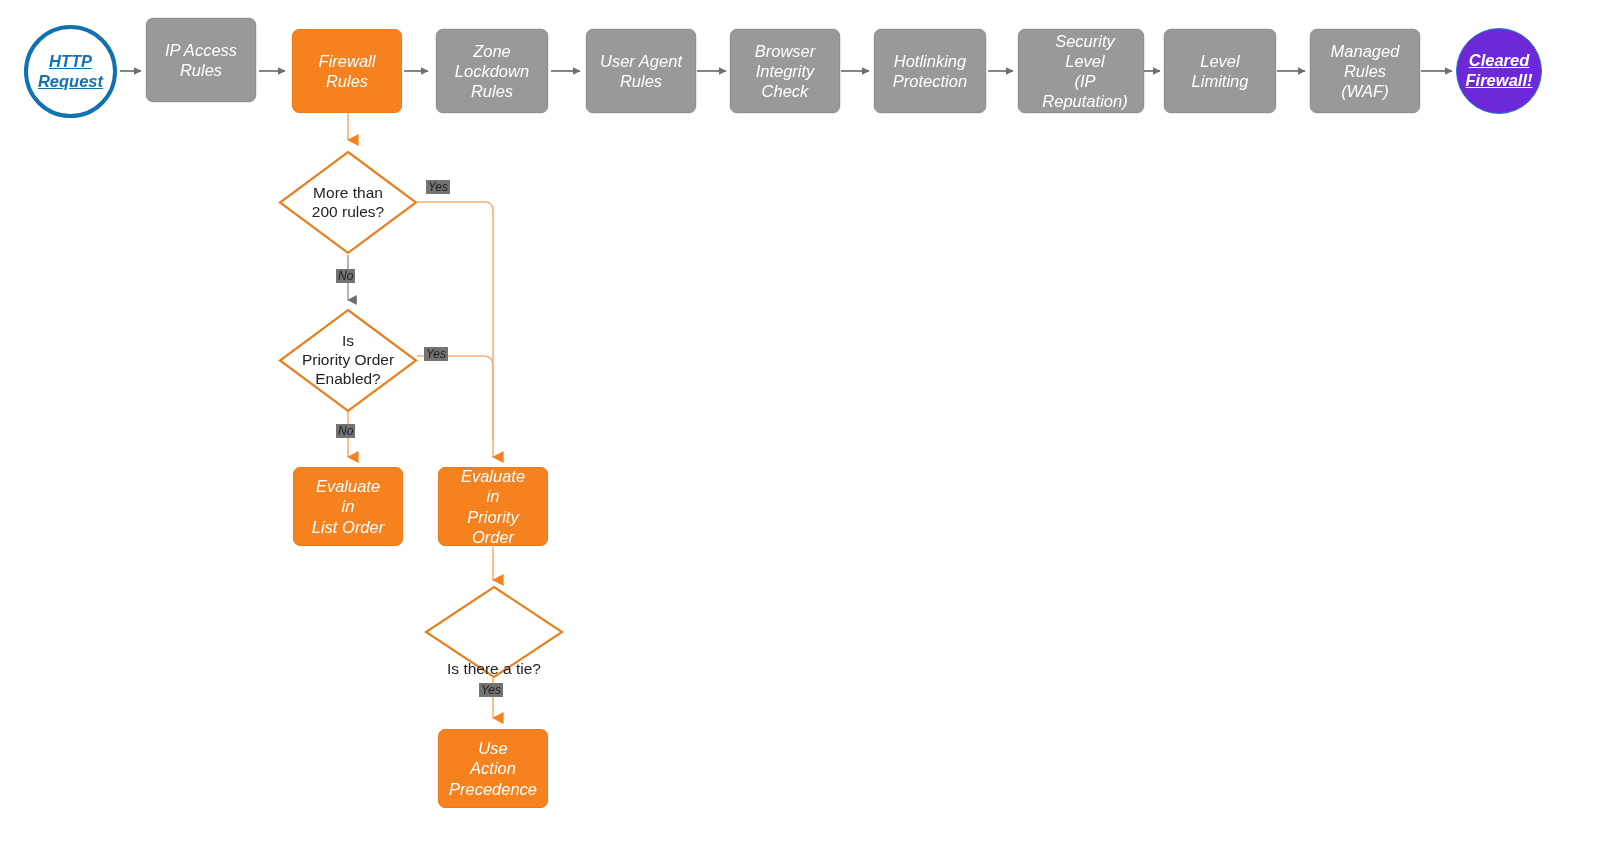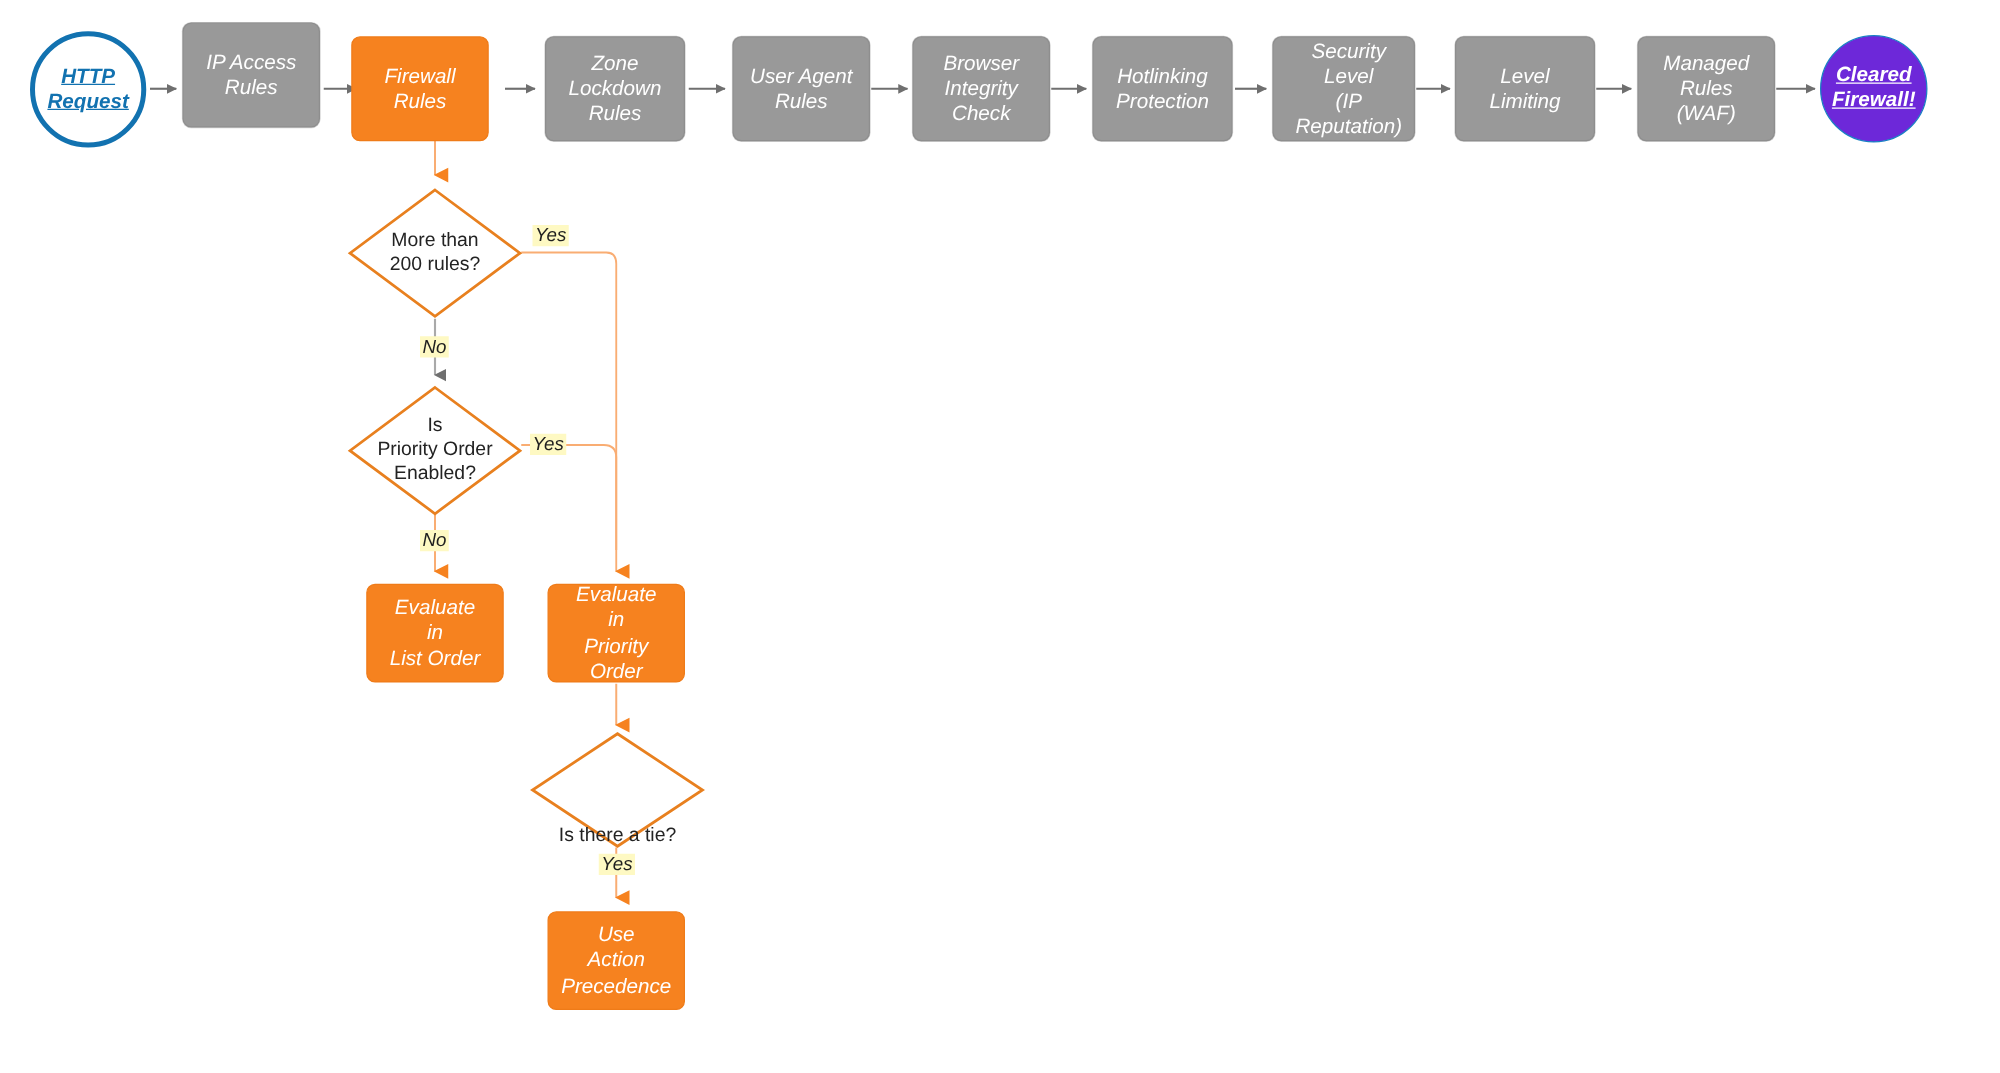--- a/index.html
+++ b/index.html
@@ -89,24 +89,24 @@
   }
   .node-diamond .dia-label {
     position: relative;
     z-index: 2;
     white-space: pre-line;
   }
 
   
   .edge-label {
     position: absolute;
-    font-size: 15px;
+    font-size: 12px;
     font-style: italic;
     color: #1f1f1f;
-    background: #fef9c3;
+    background: #737373;
     padding: 0 2px;
     white-space: nowrap;
   }
 </style>
 </head>
 <body>
 
 <div id="canvas">
 
   <svg class="edges" viewBox="0 0 1600 858">
@@ -167,21 +167,21 @@
   <div class="node node-terminator hollow" style="left:24px; top:25px; width:93px; height:93px;">
     <span>HTTP
 Request</span>
   </div>
 
   <div class="node node-box gray" style="left:146px; top:18px; width:110px; height:84px;">
     <span>IP Access
 Rules</span>
   </div>
 
-  <div class="node node-box orange" style="left:281px; top:29px; width:110px; height:84px;">
+  <div class="node node-box orange" style="left:292px; top:29px; width:110px; height:84px;">
     <span>Firewall
 Rules</span>
   </div>
 
   <div class="node node-box gray" style="left:436px; top:29px; width:112px; height:84px;">
     <span>Zone
 Lockdown
 Rules</span>
   </div>
 
@@ -194,21 +194,21 @@
     <span>Browser
 Integrity
 Check</span>
   </div>
 
   <div class="node node-box gray" style="left:874px; top:29px; width:112px; height:84px;">
     <span>Hotlinking
 Protection</span>
   </div>
 
-  <div class="node node-box gray" style="left:1018px; top:29px; width:114px; height:84px;padding-left:14px;">
+  <div class="node node-box gray" style="left:1018px; top:29px; width:126px; height:84px;padding-left:14px;">
     <span>Security
 Level
 (IP Reputation)</span>
   </div>
 
   <div class="node node-box gray" style="left:1164px; top:29px; width:112px; height:84px;">
     <span>Level
 Limiting</span>
   </div>
 

